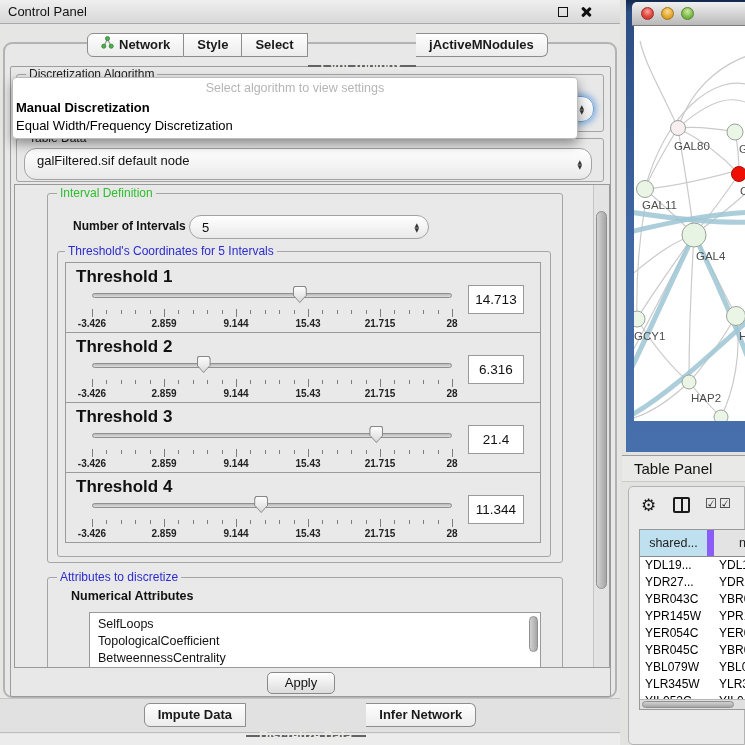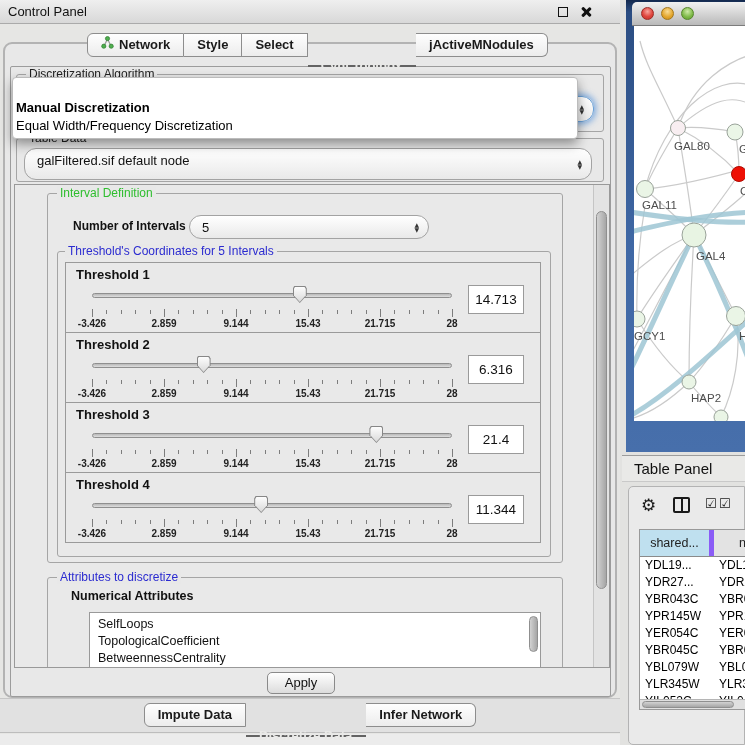--- a/index.html
+++ b/index.html
@@ -65,21 +65,21 @@
   .hscroll-thumb { position:absolute; background:linear-gradient(#d2d2d2,#a6a6a6);
     border:1px solid #8f8f8f; border-radius:5px; }
 
   #num-label { left:56px; top:213px; font-size:12px; font-weight:700; color:#111; line-height:24px; }
   #num-spinner { left:174px; top:214px; width:240px; height:24px; }
 
   
   #thresh-rows { left:50px; top:248px; width:476px; }
   .t-row { position:relative; width:476px; height:71px; border:1px solid #9a9a9a;
     margin-top:-1px; background:#e9e9e9; }
-  .t-label { position:absolute; left:10px; top:4px; font-size:13px; font-weight:700; color:#111; }
+  .t-label { position:absolute; left:10px; top:4px; font-size:17px; font-weight:700; color:#111; }
   .t-slider { position:absolute; left:26px; top:23px; width:360px; height:18px; }
   .t-track { position:absolute; left:0; top:7px; width:100%; height:5px; border-radius:3px;
     background:linear-gradient(#b8b8b8,#dedede); border:1px solid #8f8f8f; }
   .t-thumb { position:absolute; top:0; width:14px; height:17px;
     clip-path:polygon(10% 0,90% 0,100% 14%,100% 55%,50% 100%,0 55%,0 14%); background:#878787; }
   .t-thumb-in { position:absolute; inset:1px;
     clip-path:polygon(10% 0,90% 0,100% 14%,100% 55%,50% 100%,0 55%,0 14%);
     background:linear-gradient(#fdfdfd,#d9d9d9); }
   .t-ticks { position:absolute; left:26px; top:46px; width:360px; height:9px; }
   .tick { position:absolute; width:1px; background:#7d7d7d; }
@@ -125,21 +125,21 @@
   #tp-gear { left:12px; top:8px; font-size:17px; color:#1a1a1a; line-height:20px; }
   #tp-split { left:44px; top:10px; width:17px; height:16px; border:2px solid #1a1a1a; border-radius:2px; }
   #tp-split:before { content:""; position:absolute; left:5.5px; top:0; width:2px; height:12px; background:#1a1a1a; }
   .tp-check { position:absolute; top:9px; font-size:13px; color:#1a1a1a; }
 
   #tp-table { left:10px; top:42px; width:107px; height:181px; background:#fff;
     border:1px solid #999; overflow:hidden; }
   #tp-header { position:absolute; left:0; top:0; width:160px; height:27px; display:flex;
     border-bottom:1px solid #8a8a8a; }
   .th { font-size:12.5px; color:#222; line-height:26px; }
-  #th-1 { width:74px; background:#bfe0ef; text-align:center; border-right:5px solid #8b5cf6; }
+  #th-1 { width:74px; background:#bfe0ef; text-align:center; border-right:7px solid #8b5cf6; }
   #th-2 { flex:1; background:#e3e3e3; padding-left:25px; }
   #tp-rows { position:absolute; left:0; top:27px; width:160px; height:142px; overflow:hidden; }
   .tr { display:flex; height:17px; }
   .td { font-size:12px; color:#000; line-height:17px; white-space:nowrap; }
   .td-1 { width:74px; padding-left:5px; }
   .td-2 { flex:1; padding-left:5px; }
   #tp-hscroll { position:absolute; left:0; top:169px; width:105px; height:11px; background:#e0e0e0;
     border-top:1px solid #b5b5b5; }
 
   text.nlabel { font-family:"Liberation Sans", sans-serif; font-size:11.5px; fill:#4d4d4d; }
@@ -184,20 +184,21 @@
   <div class="group-box" style="left:16px; top:74px; width:588px; height:58px;"></div>
   <div class="group-title" style="left:26px; top:67px;">Discretization Algorithm</div>
   <div id="algo-combo" class="combo abs">
     <div class="spin">
         <span>▲</span>
         <span>▼</span>
       </div>
   </div>
 
   <div id="algo-popup" class="abs">
+    <div id="popup-prompt" class="abs">Select algorithm to view settings</div>
     <div class="popup-item" style="top:22px; font-weight:700;">Manual Discretization</div>
     <div class="popup-item" style="top:40px;">Equal Width/Frequency Discretization</div>
   </div>
 
   <div class="group-box" style="left:16px; top:138px; width:588px; height:44px;"></div>
   <div class="group-title" style="left:26px; top:131px;">Table Data</div>
   <div class="combo abs" style="left:24px; top:148px; width:568px; height:32px;">
     <div class="val">galFiltered.sif default node</div>
     <div class="spin">
         <span>▲</span>

